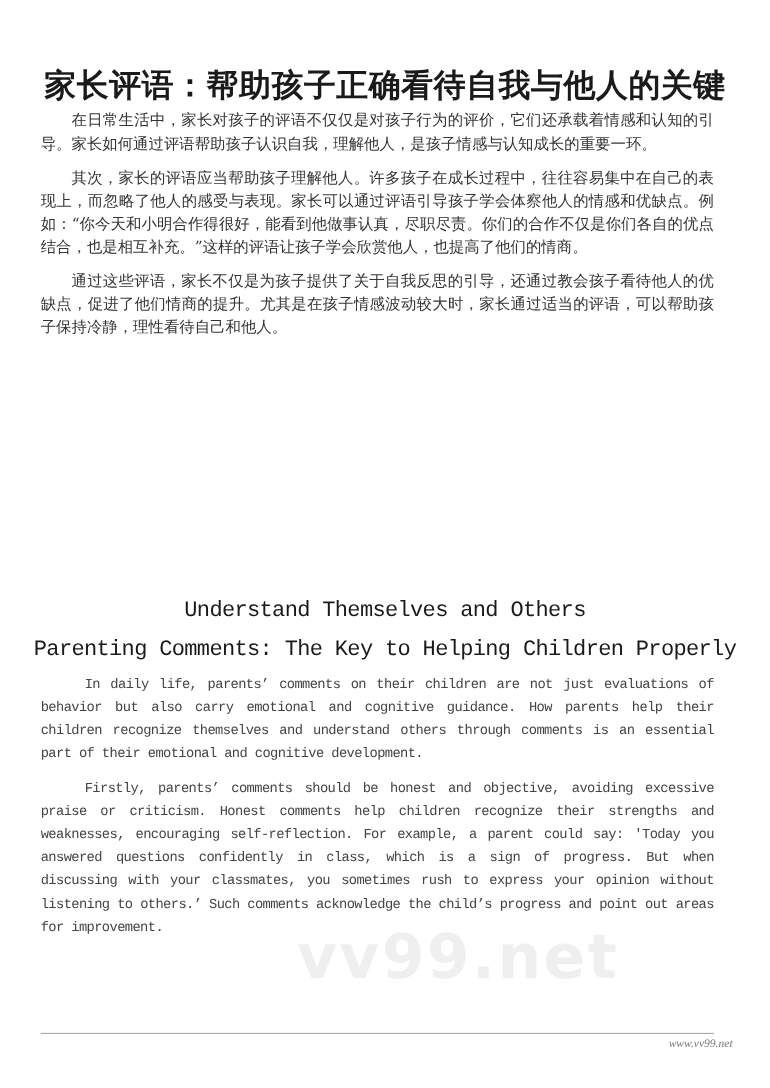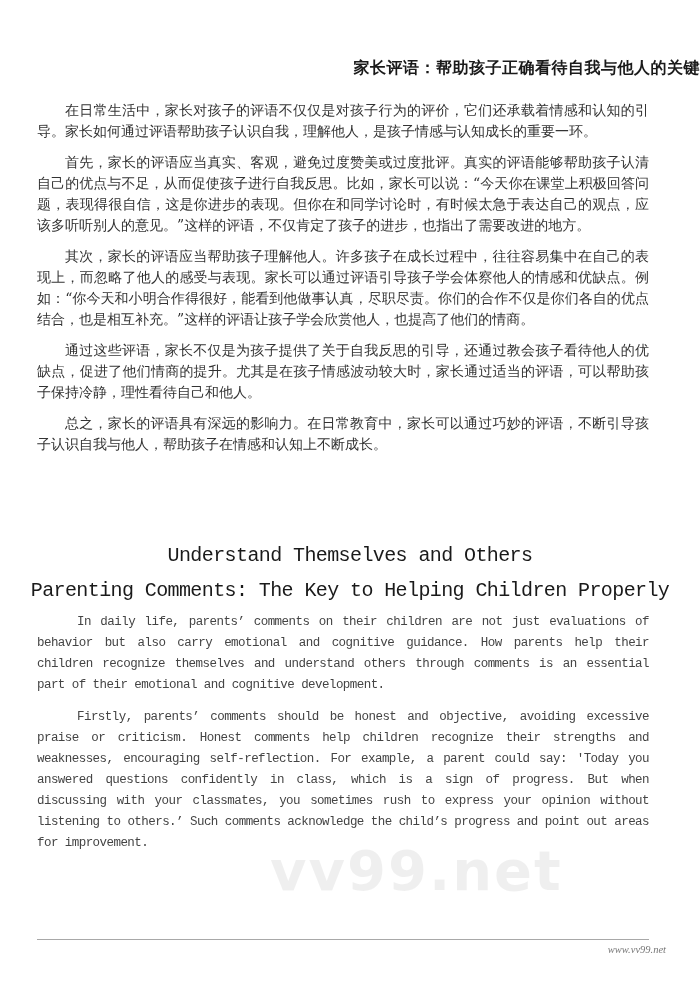--- a/index.html
+++ b/index.html
@@ -23,24 +23,24 @@
     .content {
       position: absolute;
       left: 37px;
       width: 612px;
     }
     .zh-title {
       position: absolute;
       top: 58px;
       left: 0;
       width: 700px;
-      text-align: right;
+      text-align: center;
       font-family: "DejaVu Sans", sans-serif;
       font-weight: bold;
-      font-size: 16px;
+      font-size: 29px;
       color: #1a1a1a;
       letter-spacing: 0.5px;
     }
     .zh-body {
       top: 100px;
       font-family: "DejaVu Serif", serif;
       font-size: 14px;
       line-height: 21px;
       color: #333;
     }
@@ -106,24 +106,22 @@
   </style>
 </head>
 <body>
 
 <div class="page">
 
   <div class="zh-title">家长评语：帮助孩子正确看待自我与他人的关键</div>
 
   <div class="content zh-body">
     <p>在日常生活中，家长对孩子的评语不仅仅是对孩子行为的评价，它们还承载着情感和认知的引导。家长如何通过评语帮助孩子认识自我，理解他人，是孩子情感与认知成长的重要一环。</p>
-    <p>首先，家长的评语应当真实、客观，避免过度赞美或过度批评。真实的评语能够帮助孩子认清自己的优点与不足，从而促使孩子进行自我反思。比如，家长可以说：“今天你在课堂上积极回答问题，表现得很自信，这是你进步的表现。但你在和同学讨论时，有时候太急于表达自己的观点，应该多听听别人的意见。”这样的评语，不仅肯定了孩子的进步，也指出了需要改进的地方。</p>
     <p>其次，家长的评语应当帮助孩子理解他人。许多孩子在成长过程中，往往容易集中在自己的表现上，而忽略了他人的感受与表现。家长可以通过评语引导孩子学会体察他人的情感和优缺点。例如：“你今天和小明合作得很好，能看到他做事认真，尽职尽责。你们的合作不仅是你们各自的优点结合，也是相互补充。”这样的评语让孩子学会欣赏他人，也提高了他们的情商。</p>
     <p>通过这些评语，家长不仅是为孩子提供了关于自我反思的引导，还通过教会孩子看待他人的优缺点，促进了他们情商的提升。尤其是在孩子情感波动较大时，家长通过适当的评语，可以帮助孩子保持冷静，理性看待自己和他人。</p>
-    <p>总之，家长的评语具有深远的影响力。在日常教育中，家长可以通过巧妙的评语，不断引导孩子认识自我与他人，帮助孩子在情感和认知上不断成长。</p>
   </div>
 
   <div class="en-title">
     <div>Understand Themselves and Others</div>
     <div>Parenting Comments: The Key to Helping Children Properly</div>
   </div>
 
   <div class="content en-body">
     <p>In daily life, parents’ comments on their children are not just evaluations of behavior but also carry emotional and cognitive guidance. How parents help their children recognize themselves and understand others through comments is an essential part of their emotional and cognitive development.</p>
     <p>Firstly, parents’ comments should be honest and objective, avoiding excessive praise or criticism. Honest comments help children recognize their strengths and weaknesses, encouraging self-reflection. For example, a parent could say: 'Today you answered questions confidently in class, which is a sign of progress. But when discussing with your classmates, you sometimes rush to express your opinion without listening to others.’ Such comments acknowledge the child’s progress and point out areas for improvement.</p>

